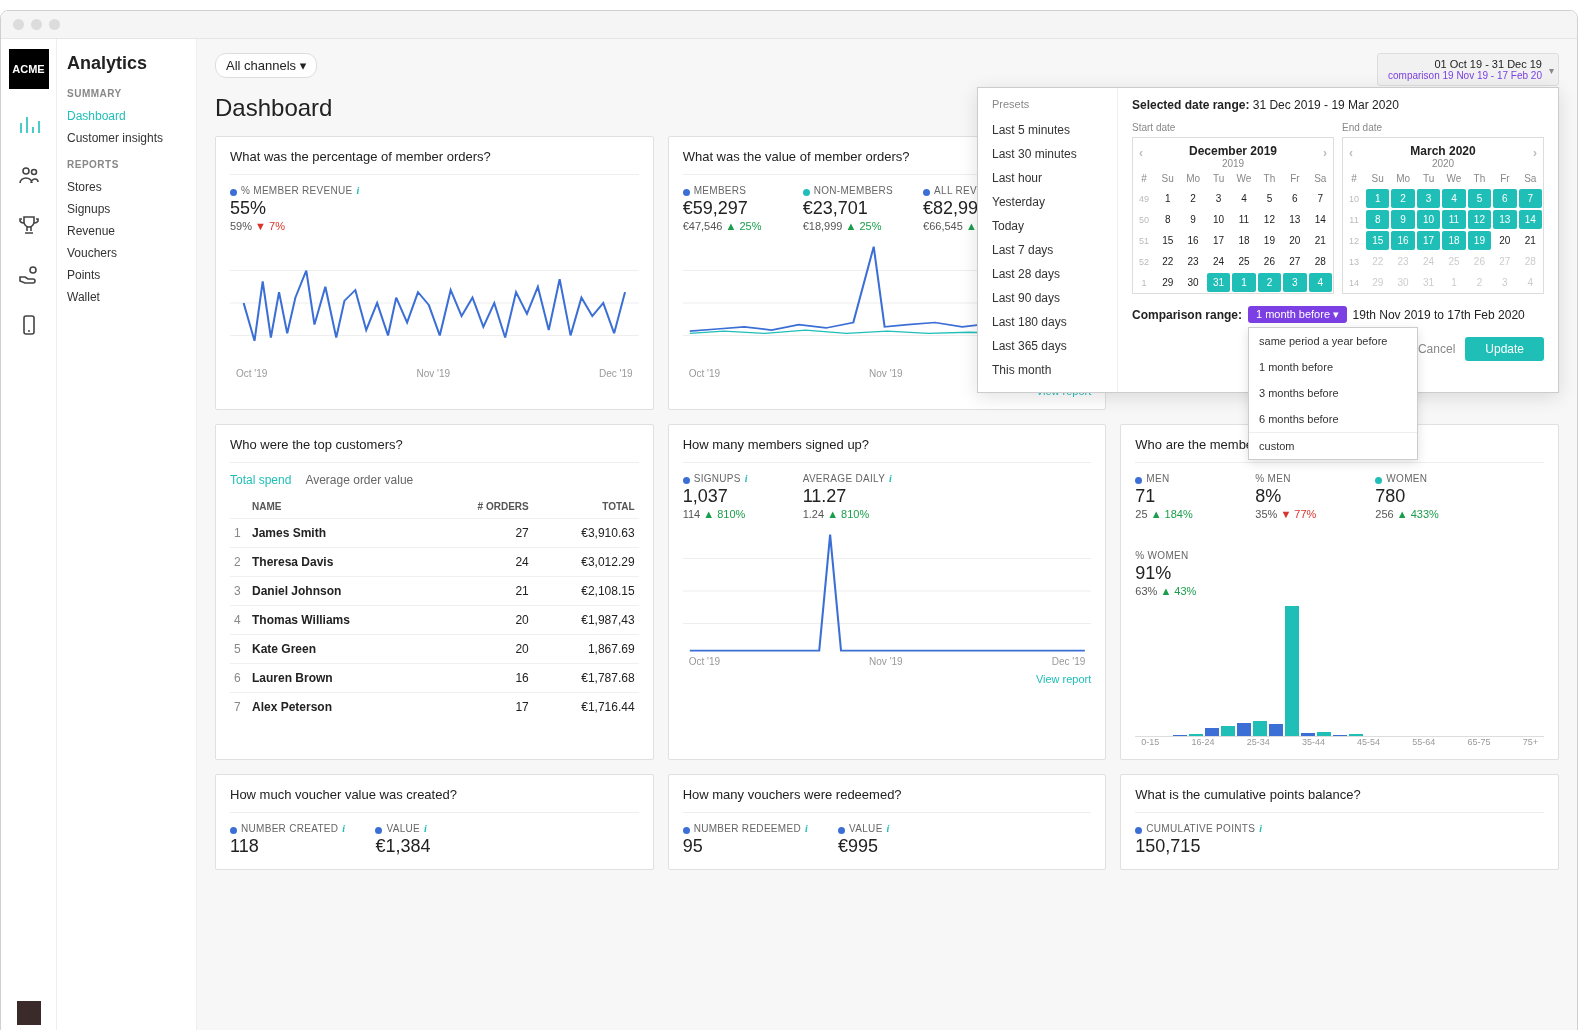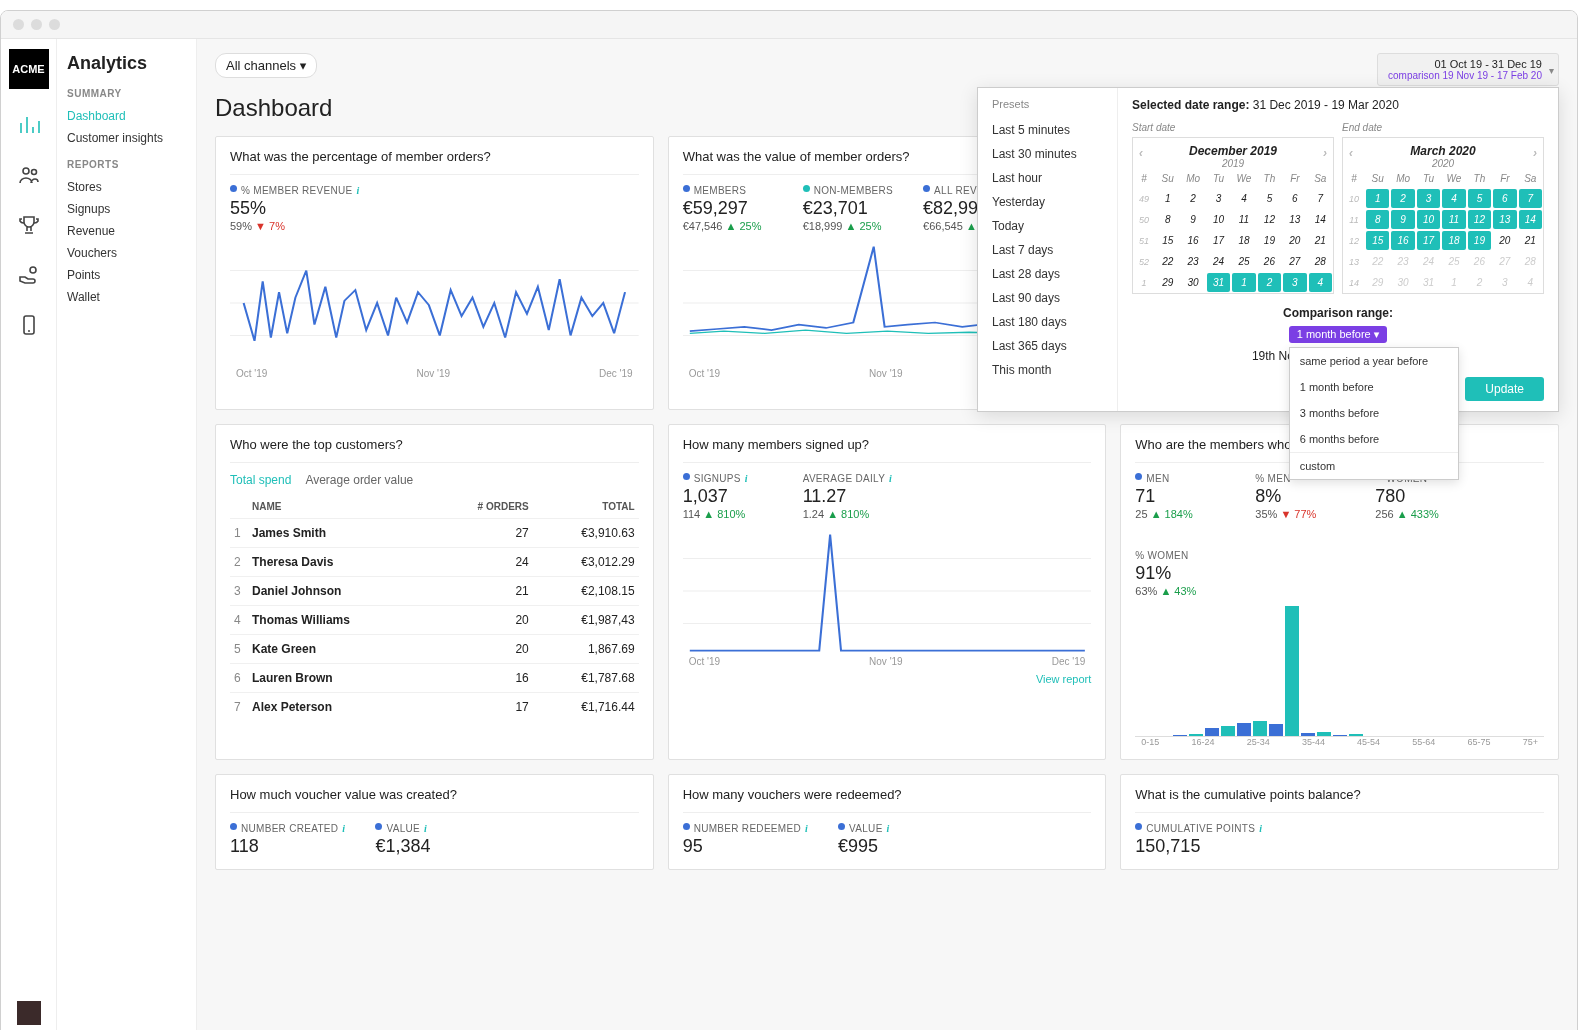--- a/index.html
+++ b/index.html
@@ -25,21 +25,21 @@
 .daterange-btn { text-align: right; border: 1px solid #ddd; background: #f1f1f1; padding: 4px 16px 4px 10px; border-radius: 3px; font-size: 11px; cursor: pointer; position:relative;}
 .daterange-btn::after { content:"▾"; position:absolute; right:4px; top:50%; transform:translateY(-50%); font-size:10px; color:#888;}
 .daterange-btn .line1 { color: #222; }
 .daterange-btn .line2 { color: #7b3fe4; font-size: 10px; }
 h2.page-title { font-size: 24px; font-weight: 400; margin-bottom: 14px; }
 .grid { display: grid; grid-template-columns: repeat(3, 1fr); gap: 14px; }
 .card { background: #fff; border: 1px solid #e0e0e0; border-radius: 2px; padding: 12px 14px; font-size: 12px; display:flex; flex-direction:column;}
 .card-q { font-size: 13px; font-weight: 400; color: #222; border-bottom: 1px solid #eee; padding-bottom: 10px; margin-bottom: 10px; }
 .metric-row { display: flex; gap: 30px; flex-wrap: wrap; }
 .metric { min-width: 90px; }
-.metric .lbl { font-size: 10px; color: #666; display: flex; align-items: flex-start; gap: 4px; letter-spacing:.3px;}
+.metric .lbl { font-size: 10px; color: #666; display: flex; align-items: flex-end; gap: 4px; letter-spacing:.3px;}
 .metric .lbl .bullet { width: 7px; height: 7px; border-radius: 50%; display: inline-block; }
 .bullet.blue { background: #3b6fd6; }
 .bullet.teal { background: #1fbfb8; }
 .info-i { color: #1fbfb8; font-weight: 700; font-style: italic; font-family: serif;}
 .metric .val { font-size: 18px; font-weight: 400; margin-top: 2px; }
 .metric .sub { font-size: 11px; color: #555; margin-top: 1px; }
 .up { color: #1a9e4b; }
 .down { color: #d9342b; }
 .chart { height: 130px; position: relative; margin-top: 6px; }
 .chart svg { width: 100%; height: 100%; }
@@ -61,35 +61,35 @@
 .b.teal { background:#1fbfb8;}
 
 .popover { position: absolute; top: 48px; right: 18px; width: 582px; background: #fff; border: 1px solid #ccc; box-shadow: 0 4px 18px rgba(0,0,0,.12); font-size: 12px; z-index: 50; }
 .popover-body { display:flex;justify-content:center; }
 .presets { width: 140px; border-right: 1px solid #eee; padding: 10px 14px; }
 .presets .hd { color:#888; font-size:11px; margin-bottom:8px;}
 .presets .p { padding: 5px 0; cursor: pointer; color:#333;}
 .dp-right { flex:1; padding: 10px 14px; }
 .sel-range { font-size:12px; margin-bottom:10px;}
 .sel-range b { font-weight:600;}
-.dp-cals { display:flex; gap:8px;font-style:italic;}
+.dp-cals { display:flex; gap:8px;}
 .cal { flex:1;}
 .cal .cal-hd { font-size:10px; color:#888; margin-bottom:4px;}
 .cal-box { border:1px solid #ddd;}
 .cal-title { text-align:center; font-weight:600; padding:6px 0 0; position:relative;}
 .cal-title .yr { display:block; font-size:10px; color:#888; font-weight:400;}
 .cal-title .nav { position:absolute; top:8px; color:#bbb; cursor:pointer;}
 .cal-title .nav.l { left:6px;} .cal-title .nav.r { right:6px;}
 .cal-grid { display:grid; grid-template-columns: 22px repeat(7, 1fr); font-size:10px; text-align:center; }
 .cal-grid .dh { color:#888; padding:4px 0; font-weight:400;}
 .cal-grid .wk { color:#bbb; font-size:9px; display:flex; align-items:center; justify-content:center;}
 .cal-grid .d { padding:4px 0; margin:1px; border-radius:2px; cursor:pointer;}
 .cal-grid .d.sel { background:#1fbfb8; color:#fff;}
 .cal-grid .d.mute { color:#ccc;}
-.comp-row { margin-top:12px; font-size:12px; display:flex; align-items:center; gap:6px; flex-wrap:wrap;flex-direction:column;}
+.comp-row { margin-top:12px; font-size:12px; display:flex; align-items:center; gap:6px; flex-wrap:wrap;}
 .comp-row b { font-weight:600;}
 .comp-dd { background:#7b3fe4; color:#fff; border-radius:3px; padding:2px 8px; font-size:11px; cursor:pointer; position:relative;}
 .comp-menu { position:absolute; top:100%; left:0; margin-top:4px; background:#fff; border:1px solid #ccc; box-shadow:0 3px 10px rgba(0,0,0,.12); width:170px; color:#333; z-index:60;}
 .comp-menu .m { padding:7px 10px; cursor:pointer; font-size:11px;}
 .comp-menu hr { border:none; border-top:1px solid #eee;}
 .dp-actions { display:flex; justify-content:flex-end; gap:10px; margin-top:14px; align-items:center;}
 .btn-cancel { color:#888; cursor:pointer; font-size:12px;}
 .btn-update { background:#1fbfb8; color:#fff; border:none; padding:5px 20px; border-radius:3px; cursor:pointer; font-size:12px;}
 </style>
 </head>

